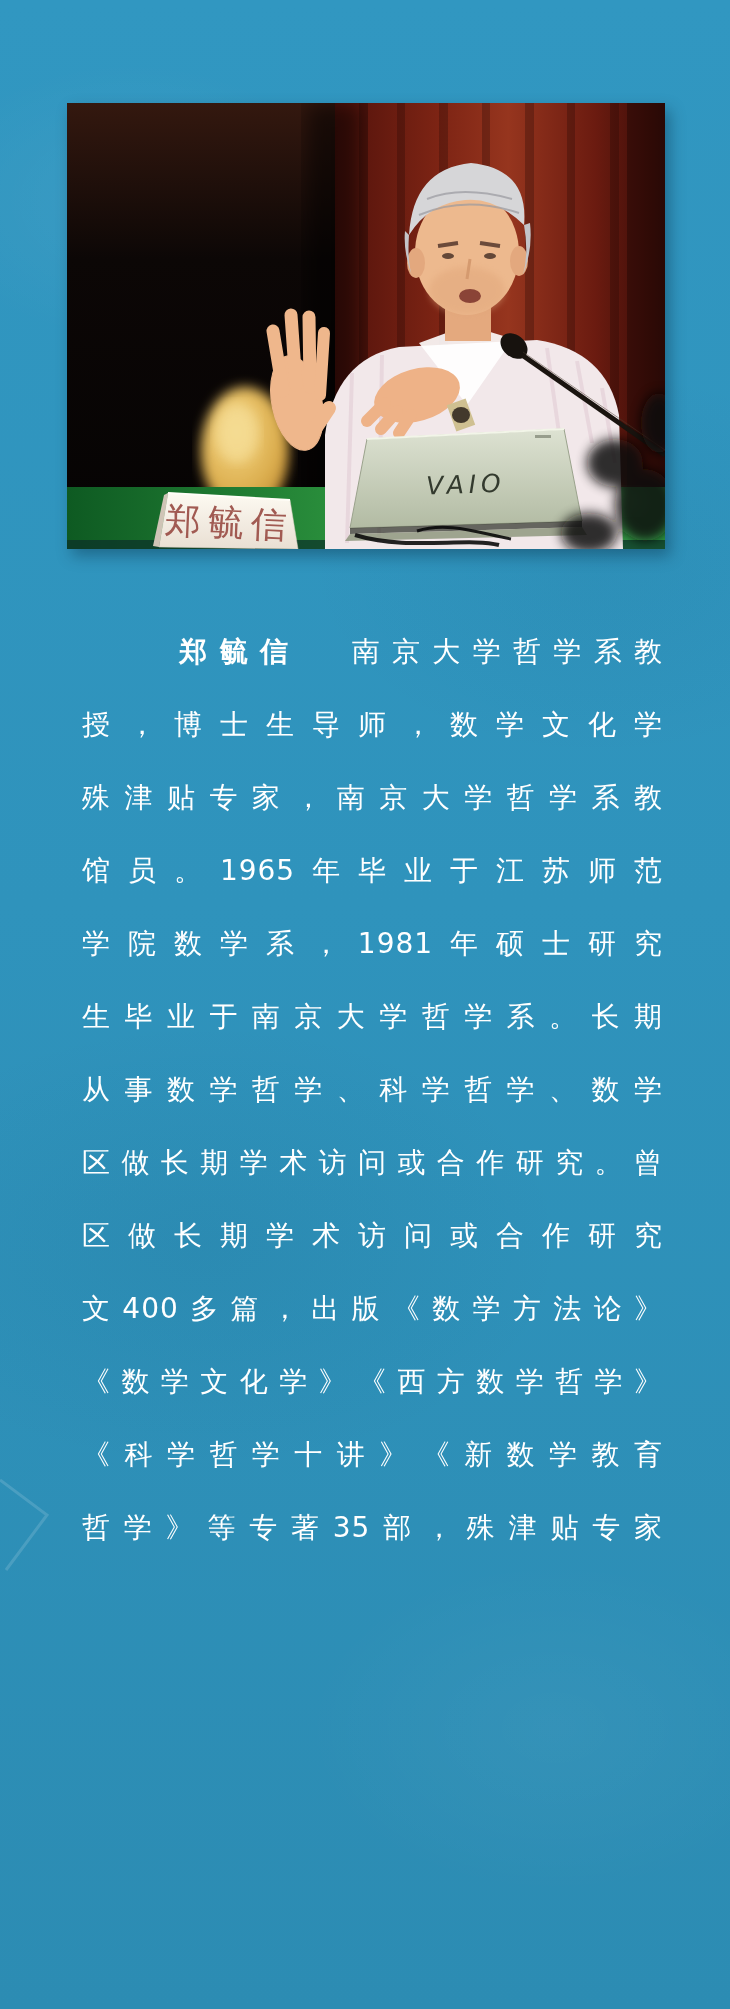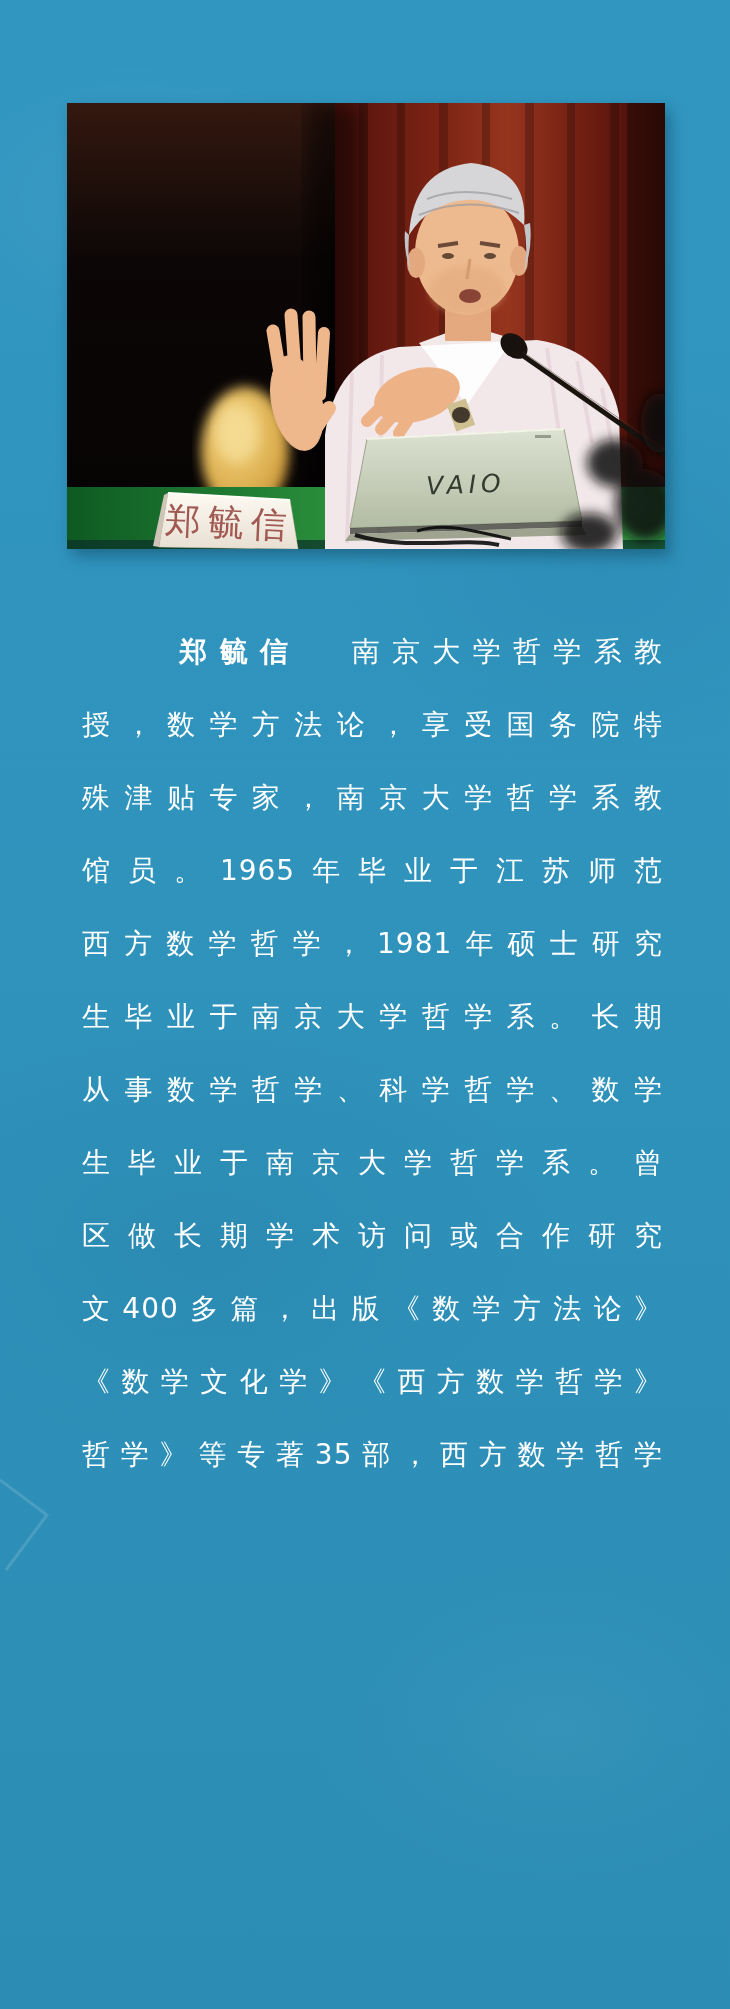--- a/index.html
+++ b/index.html
@@ -199,26 +199,27 @@
         <polygon points="92,444 101,390 97,392 86,443" fill="#cfc4b6"></polygon>
         <polygon points="101,390 223,397 231,446 92,444" fill="url(#gradCard)" stroke="#d8cec0" stroke-width="0.5"></polygon>
         <line x1="101" y1="390" x2="223" y2="397" stroke="#fffef8" stroke-width="2"></line>
         <text x="162" y="432" font-size="36" letter-spacing="7" text-anchor="middle" fill="#a15a52" transform="rotate(2.5 162 428)">郑毓信</text>
       </g>
     </svg>
   </figure>
 
   <section class="bio">
     <div class="line first"><span class="indent"></span><span class="bname">郑毓信</span><span class="gap"></span><span>南京大学哲学系教</span></div>
-    <div class="line">授，数学方法论，享受国务院特</div>
+    <div class="line">授，博士生导师，数学文化学</div>
     <div class="line">殊津贴专家，南京大学哲学系教</div>
     <div class="line">馆员。1965年毕业于江苏师范</div>
-    <div class="line">西方数学哲学，1981年硕士研究</div>
+    <div class="line">学院数学系，1981年硕士研究</div>
     <div class="line">生毕业于南京大学哲学系。长期</div>
     <div class="line">从事数学哲学、科学哲学、数学</div>
-    <div class="line">生毕业于南京大学哲学系。曾</div>
+    <div class="line">区做长期学术访问或合作研究。曾</div>
     <div class="line">区做长期学术访问或合作研究</div>
     <div class="line">文400多篇，出版《数学方法论》</div>
     <div class="line">《数学文化学》《西方数学哲学》</div>
-    <div class="line">哲学》等专著35部，西方数学哲学</div>
+    <div class="line">《科学哲学十讲》《新数学教育</div>
+    <div class="line">哲学》等专著35部，殊津贴专家</div>
   </section>
 
 </div>
 
 </body></html>

